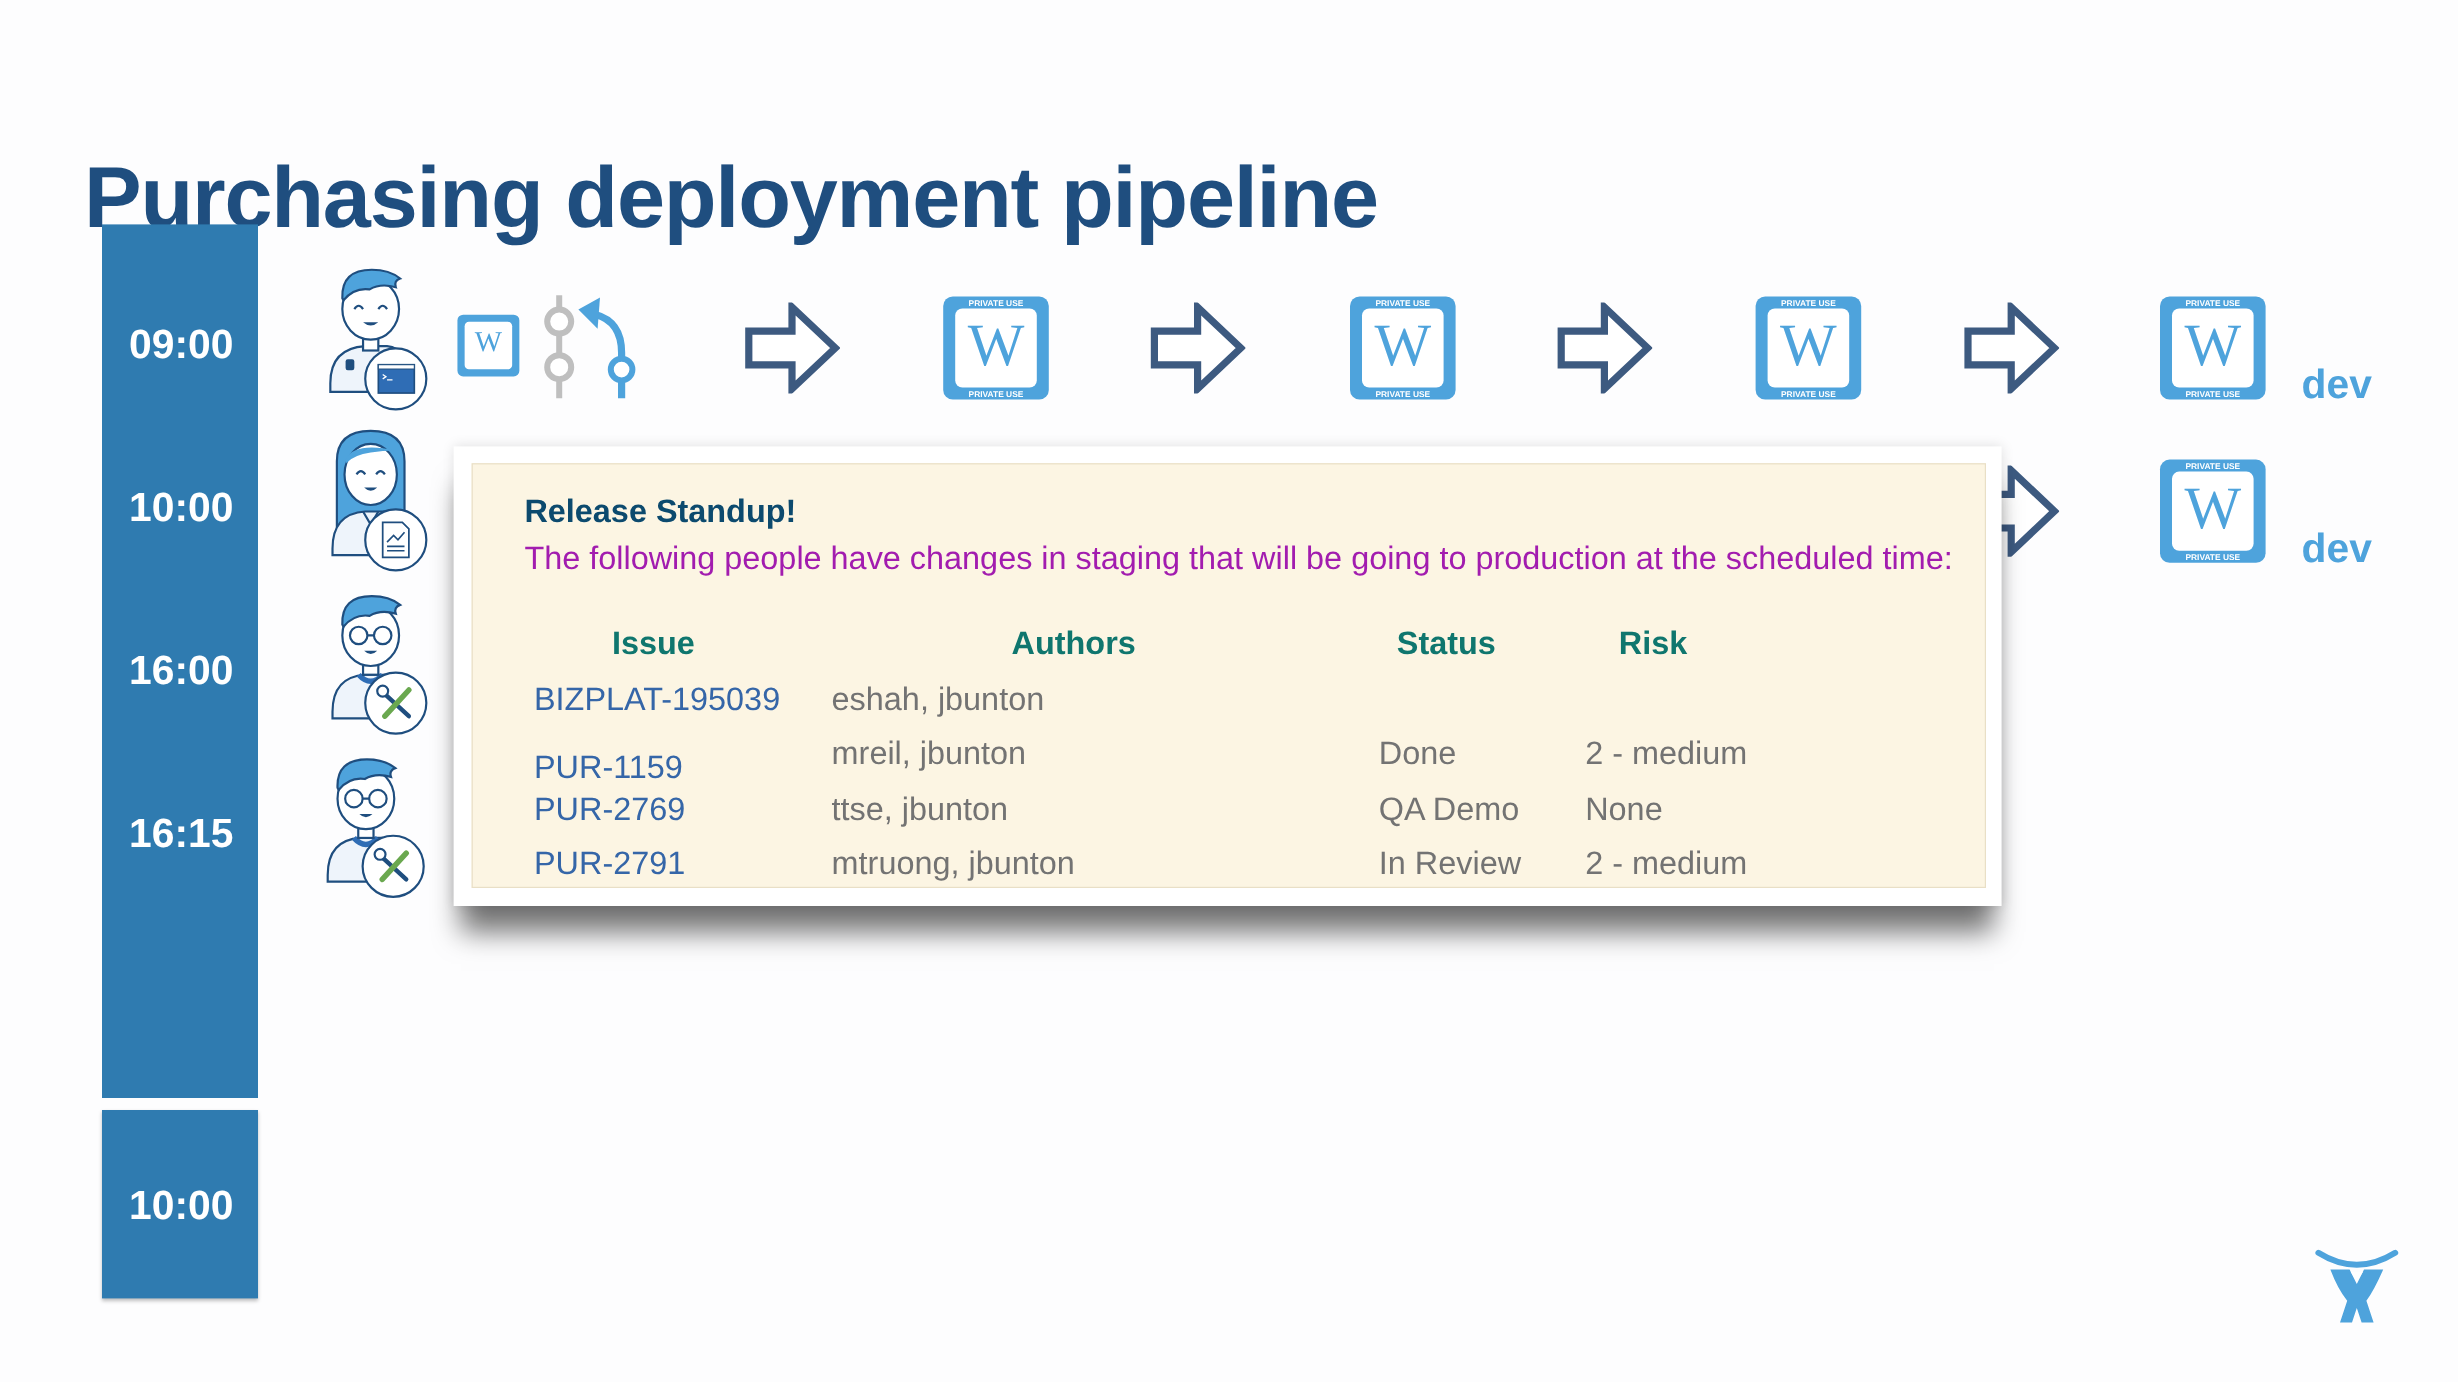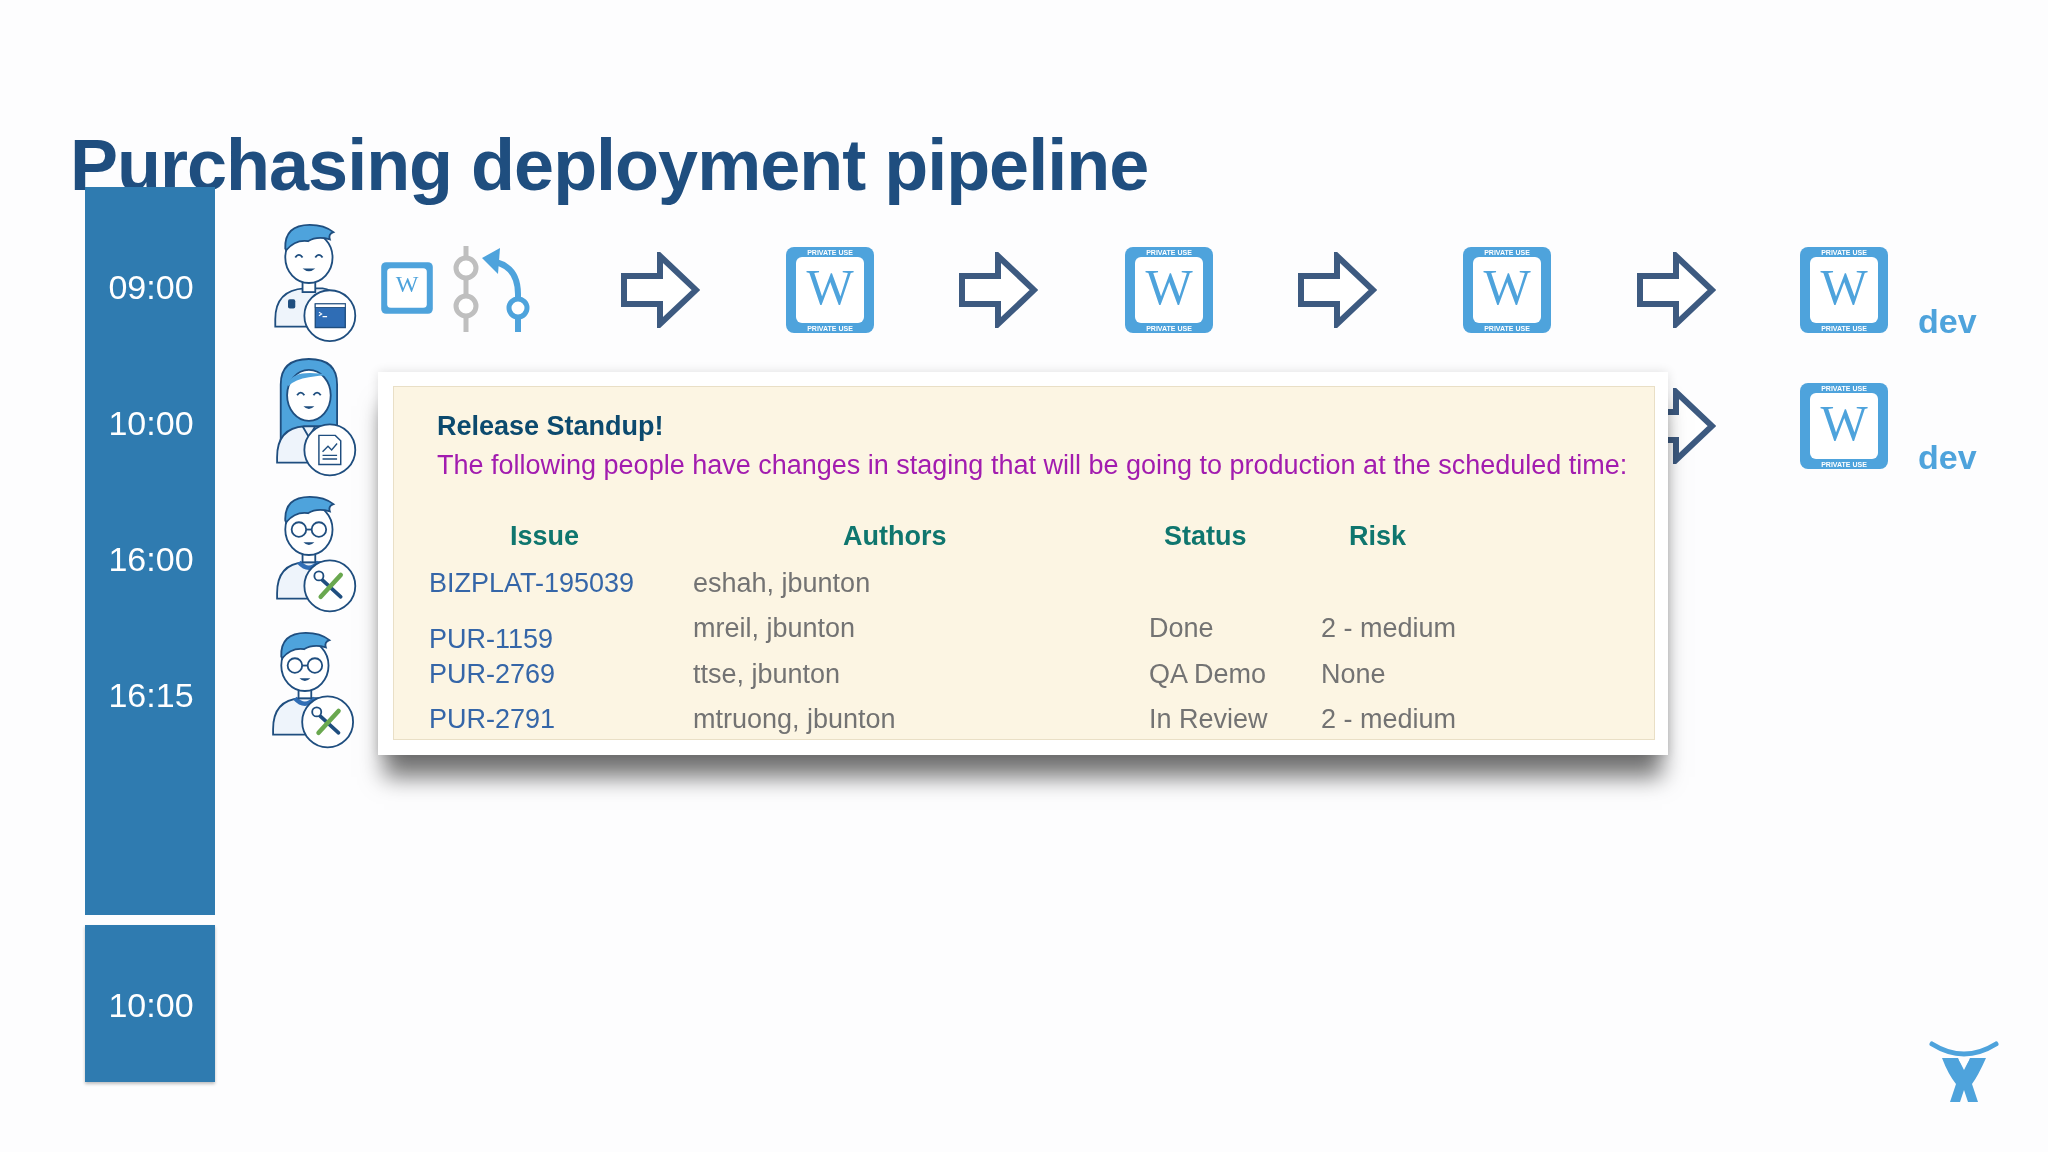--- a/index.html
+++ b/index.html
@@ -1,31 +1,31 @@
 <!DOCTYPE html>
 <html><head>
 <meta charset="utf-8">
 <style>
   html, body { margin:0; padding:0; }
   body { width:2048px; height:1152px; background:#fdfdfe; position:relative; overflow:hidden; font-family:"Liberation Sans", sans-serif; }
   .abs { position:absolute; }
   .title { left:70px; top:76px; font-size:72px; font-weight:bold; color:#1f4e7f; letter-spacing:-1px; white-space:nowrap; font-family:"Liberation Sans", sans-serif;margin-top:48px; }
   .timebar { background:#2f7bb0; left:85px; width:130px; }
-  .time-label { position:absolute; left:85px; width:132px; text-align:center; color:#fff; font-weight:normal; font-size:34px; font-family:"Liberation Sans", sans-serif; }
+  .time-label { position:absolute; left:85px; width:132px; text-align:center; color:#fff; font-weight:bold; font-size:34px; font-family:"Liberation Sans", sans-serif; }
   .avatar { position:absolute; width:100px; height:130px; }
   .pu { position:absolute; }
   .arrow { position:absolute; }
   .dev { position:absolute; color:#4ea3dc; font-size:34px; font-weight:bold; font-family:"Liberation Sans", sans-serif;margin-left:36px; }
   .popup { left:378px; top:372px; width:1290px; height:383px; background:#fff; box-shadow: 0 28px 22px -6px rgba(0,0,0,0.55), 0 0 10px rgba(0,0,0,0.12); }
   .popup-inner { position:absolute; left:15px; top:14px; right:13px; bottom:15px; background:#fcf5e3; border:1px solid #e9dfc6; }
   .pop-title { position:absolute; left:43px; top:24px; font-size:27px; font-weight:bold; color:#0c4a6e; }
   .pop-text { position:absolute; left:43px; top:63px; font-size:27px; color:#a21caf; white-space:nowrap; }
   .th { position:absolute; top:134px; font-size:27px; font-weight:bold; color:#0f766e; }
   .cell { position:absolute; font-size:27px; color:#737373; white-space:nowrap; }
-  .link { color:#3566a8; }
+  .link { color:#3566a8;margin-left:16px; }
   .logo { position:absolute; left:1928px; top:1040px; }
 </style>
 </head>
 <body>
 
 <div class="abs title">Purchasing deployment pipeline</div>
 
 <div class="abs timebar" style="top:187px;height:728px;"></div>
 <div class="abs timebar" style="top:925px;height:157px;box-shadow:0 2px 3px rgba(0,0,0,0.25);"></div>
 

